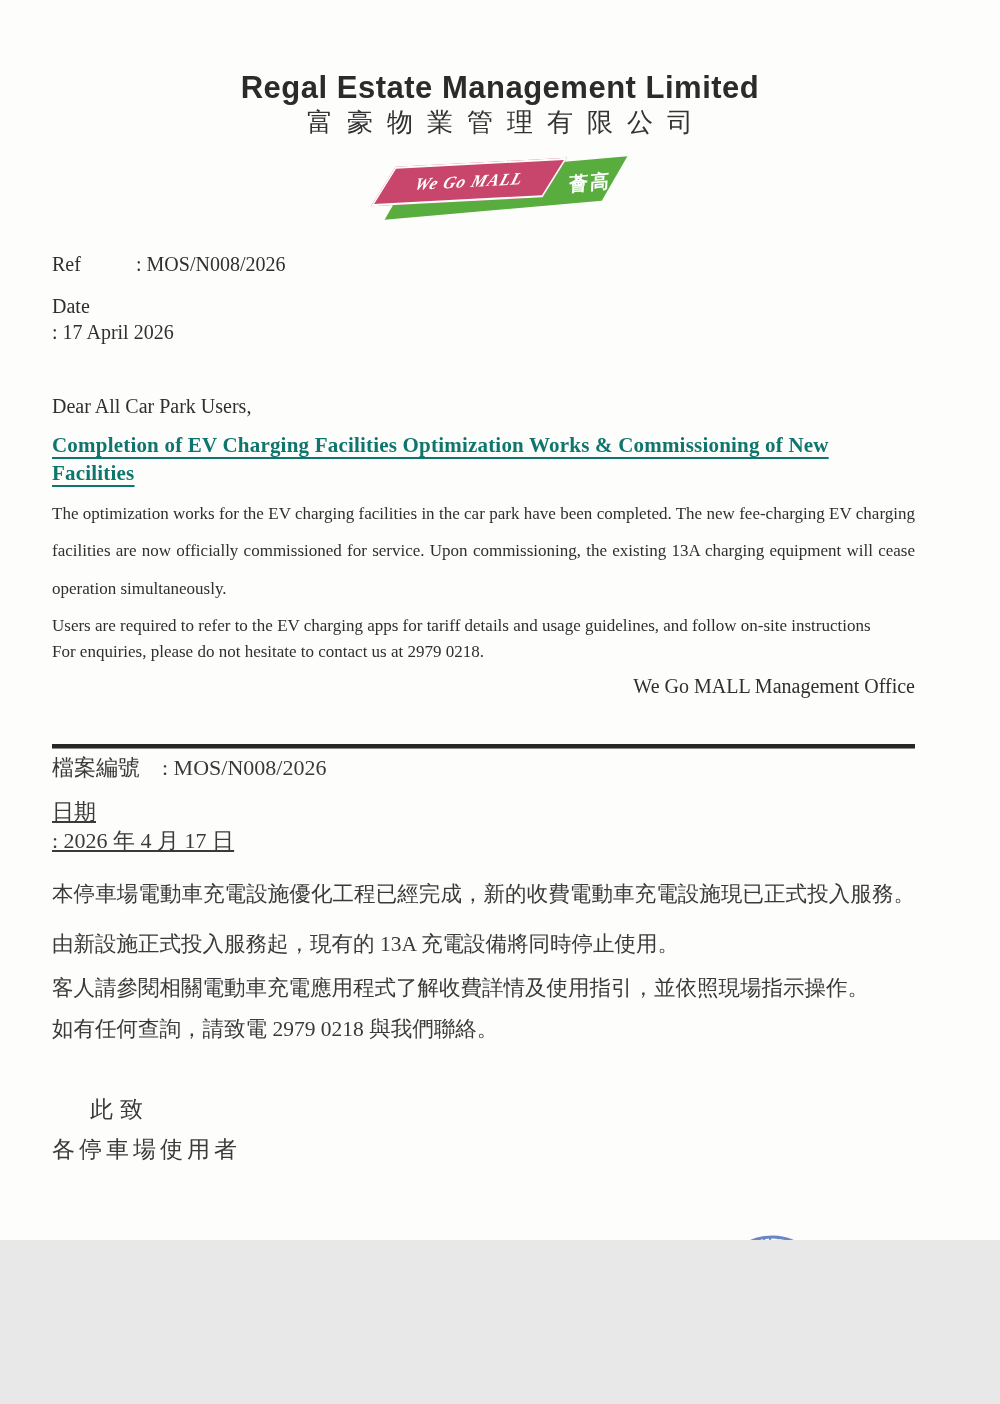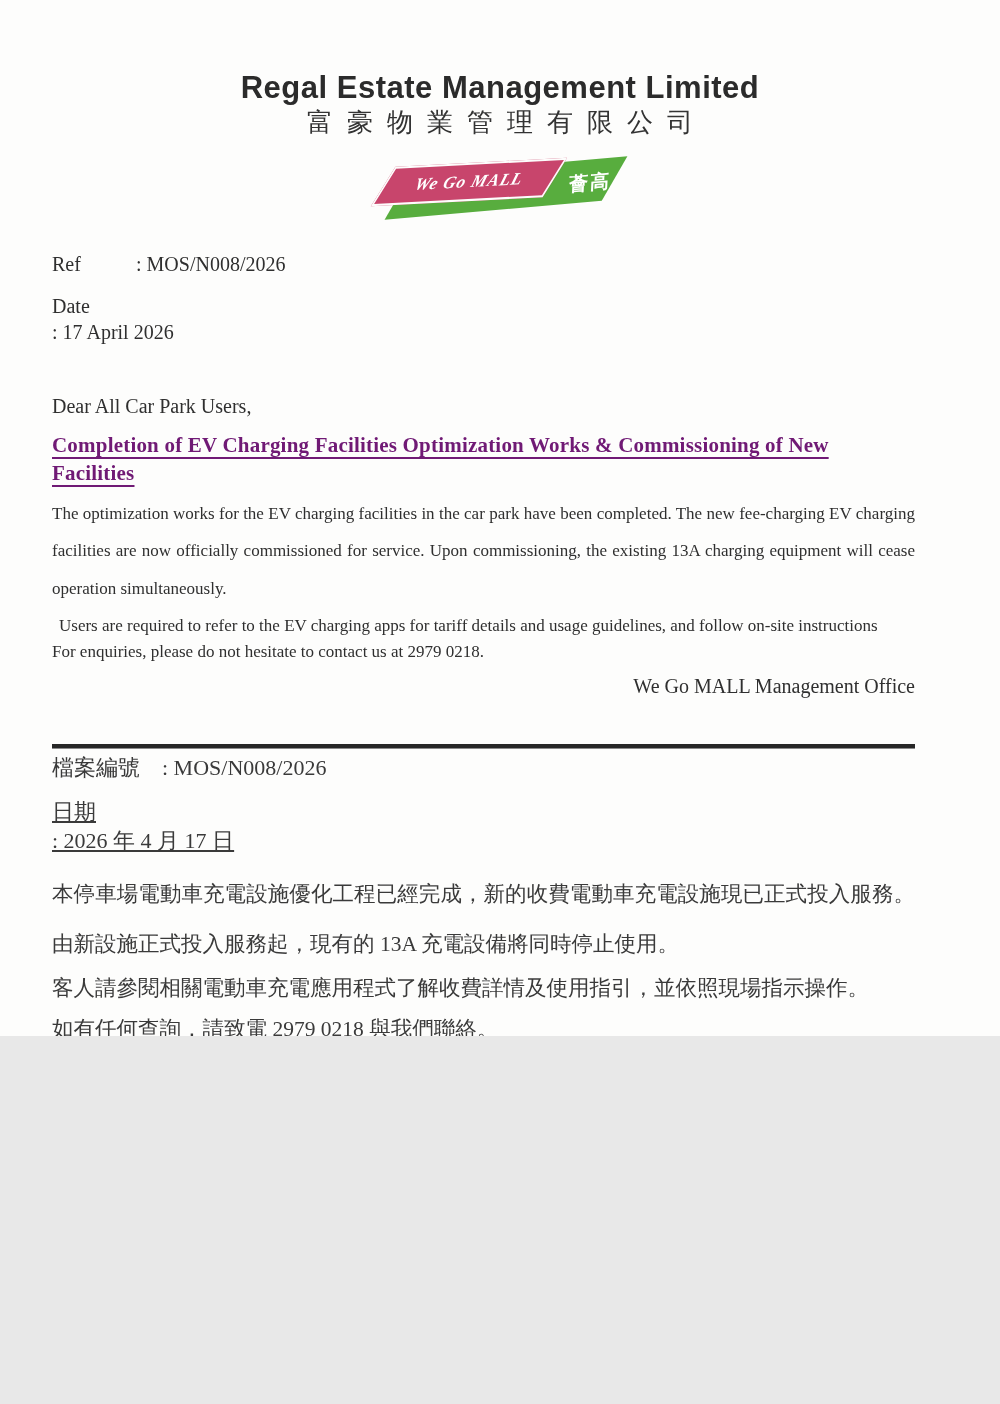--- a/index.html
+++ b/index.html
@@ -2,21 +2,21 @@
 <html><head>
 <meta charset="utf-8">
 <style>
   * { margin: 0; padding: 0; box-sizing: border-box; }
   html, body { background: #e8e8e8; }
   body { font-family: "Liberation Serif", "DejaVu Serif", serif; }
 
   .page {
     position: relative;
     width: 1000px;
-    height: 1036px;
+    height: 1240px;
     margin: 0 auto;
     background: #fdfdfc;
     color: #2f2f2f;
     padding-top: 70px;
     overflow: hidden;
   }
   .content { padding-left: 52px; padding-right: 85px; }
 
   
   .company-en {
@@ -62,27 +62,27 @@
     font-family: "Liberation Sans", sans-serif;
   }
 
   
   .meta-en { margin-top: 34px; font-size: 20px; }
   .meta-row { display: flex; line-height: 1.3; }
   .meta-row + .meta-row { margin-top: 16px; flex-direction: column; }
   .meta-en .meta-label { width: 84px; }
   .salutation-en { margin-top: 48px; font-size: 20px; line-height: 1.35; }
   .subject-en {
-    margin-top: 12px; font-size: 21px; font-weight: bold; color: #701a75;
+    margin-top: 12px; font-size: 21px; font-weight: bold; color: #0f766e;
     line-height: 1.3; text-decoration: underline; text-underline-offset: 5px;
     text-decoration-thickness: 2px; letter-spacing: 0.2px;
   }
   .para-en { font-size: 17px; line-height: 2.2; text-align: justify; }
   .para1-en { margin-top: 8px; }
-  .para2-en { margin-top: 0; margin-left: 7px; }
+  .para2-en { margin-top: 0; }
   .para3-en { margin-top: -6px; line-height: 1.5; }
   .signoff-en { margin-top: 8px; font-size: 20px; line-height: 1.4; text-align: right; }
 
   
   .divider { margin-top: 44px; height: 5px; background: #272727; border-bottom: 1px solid #8a8a8a; }
 
   
   .zh { color: #3a3a3a; }
   .meta-zh { margin-top: 4px; font-size: 22px; }
   .meta-zh .meta-row { line-height: 1.35; }

